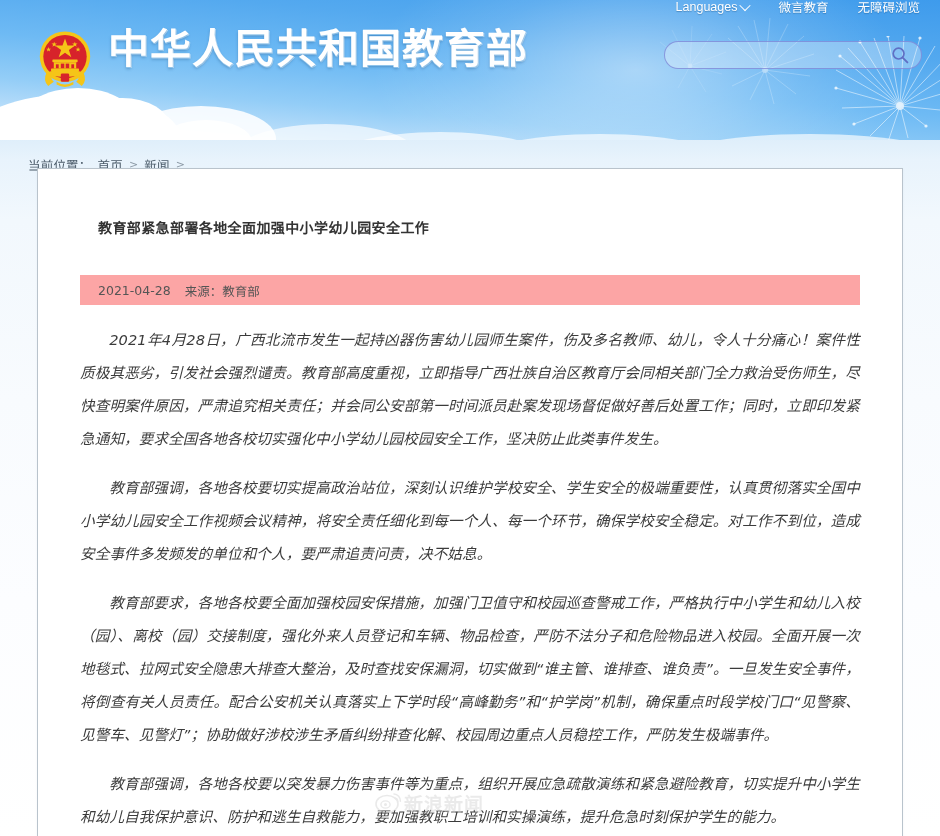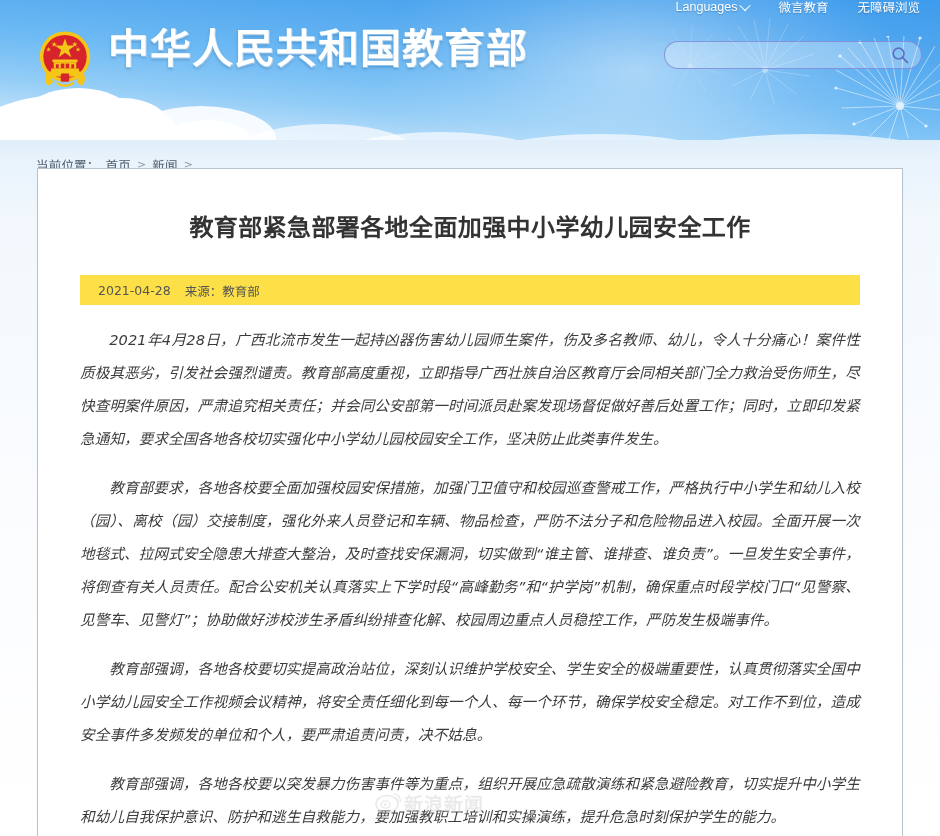--- a/index.html
+++ b/index.html
@@ -172,21 +172,21 @@
     display: flex; align-items: center; justify-content: center;
     cursor: pointer;
     background: transparent;
     border: none;
     padding: 0 8px 0 0;
   }
 
   
   .breadcrumb {
     position: absolute;
-    left: 36px; top: 143px;
+    left: 28px; top: 143px;
     font-size: 12.5px;
     color: #5a6a78;
     letter-spacing: .2px;
     white-space: nowrap;
     display: flex;
     align-items: center;
     gap: 6px;
     font-family: "DejaVu Sans", "Liberation Sans", sans-serif;
   }
   .breadcrumb .bc-label { color: #4a5a68; }
@@ -203,33 +203,33 @@
     background: #ffffff;
     border: 1px solid #b9c3cc;
     border-bottom: none;
     box-sizing: border-box;
     box-shadow: 0 1px 2px rgba(120,140,160,.08);
     overflow: hidden;
   }
 
   .article-title {
     margin: 44px 60px 0 60px;
-    text-align: center;
-    font-size: 24px;
+    text-align: left;
+    font-size: 14px;
     line-height: 30px;
     font-weight: bold;
     color: #333333;
     letter-spacing: .4px;
     font-family: "DejaVu Sans", "Liberation Sans", sans-serif;
   }
 
   .meta-bar {
     margin: 32px 42px 0 42px;
     height: 30px;
-    background: #fde047;
+    background: #fca5a5;
     display: flex;
     align-items: center;
     padding-left: 18px;
     box-sizing: border-box;
     font-size: 12.5px;
     color: #555555;
     gap: 14px;
     font-family: "DejaVu Sans", "Liberation Sans", sans-serif;
   }
 
@@ -424,22 +424,22 @@
 
     <h1 class="article-title">教育部紧急部署各地全面加强中小学幼儿园安全工作</h1>
 
     <div class="meta-bar">
       <span>2021-04-28</span>
       <span>来源：教育部</span>
     </div>
 
     <div class="article-body">
       <p>2021年4月28日，广西北流市发生一起持凶器伤害幼儿园师生案件，伤及多名教师、幼儿，令人十分痛心！案件性质极其恶劣，引发社会强烈谴责。教育部高度重视，立即指导广西壮族自治区教育厅会同相关部门全力救治受伤师生，尽快查明案件原因，严肃追究相关责任；并会同公安部第一时间派员赴案发现场督促做好善后处置工作；同时，立即印发紧急通知，要求全国各地各校切实强化中小学幼儿园校园安全工作，坚决防止此类事件发生。</p>
+      <p>教育部强调，各地各校要切实提高政治站位，深刻认识维护学校安全、学生安全的极端重要性，认真贯彻落实全国中小学幼儿园安全工作视频会议精神，将安全责任细化到每一个人、每一个环节，确保学校安全稳定。对工作不到位，造成安全事件多发频发的单位和个人，要严肃追责问责，决不姑息。</p>
       <p>教育部要求，各地各校要全面加强校园安保措施，加强门卫值守和校园巡查警戒工作，严格执行中小学生和幼儿入校（园）、离校（园）交接制度，强化外来人员登记和车辆、物品检查，严防不法分子和危险物品进入校园。全面开展一次地毯式、拉网式安全隐患大排查大整治，及时查找安保漏洞，切实做到“谁主管、谁排查、谁负责”。一旦发生安全事件，将倒查有关人员责任。配合公安机关认真落实上下学时段“高峰勤务”和“护学岗”机制，确保重点时段学校门口“见警察、见警车、见警灯”；协助做好涉校涉生矛盾纠纷排查化解、校园周边重点人员稳控工作，严防发生极端事件。</p>
-      <p>教育部强调，各地各校要切实提高政治站位，深刻认识维护学校安全、学生安全的极端重要性，认真贯彻落实全国中小学幼儿园安全工作视频会议精神，将安全责任细化到每一个人、每一个环节，确保学校安全稳定。对工作不到位，造成安全事件多发频发的单位和个人，要严肃追责问责，决不姑息。</p>
       <p>教育部强调，各地各校要以突发暴力伤害事件等为重点，组织开展应急疏散演练和紧急避险教育，切实提升中小学生和幼儿自我保护意识、防护和逃生自救能力，要加强教职工培训和实操演练，提升危急时刻保护学生的能力。</p>
     </div>
   </div>
 
   <div class="watermark">
     <svg width="30" height="26" viewBox="0 0 30 26">
       <ellipse cx="13" cy="14" rx="11" ry="8.5" fill="none" stroke="#cccccc" stroke-width="1.6"></ellipse>
       <ellipse cx="11.5" cy="14.5" rx="4.6" ry="3.6" fill="none" stroke="#cccccc" stroke-width="1.4"></ellipse>
       <circle cx="11.5" cy="14.5" r="1.5" fill="#cccccc"></circle>
       <path d="M20,4 a7,7 0 0 1 6.4,7.2" fill="none" stroke="#cccccc" stroke-width="1.5" stroke-linecap="round"></path>

